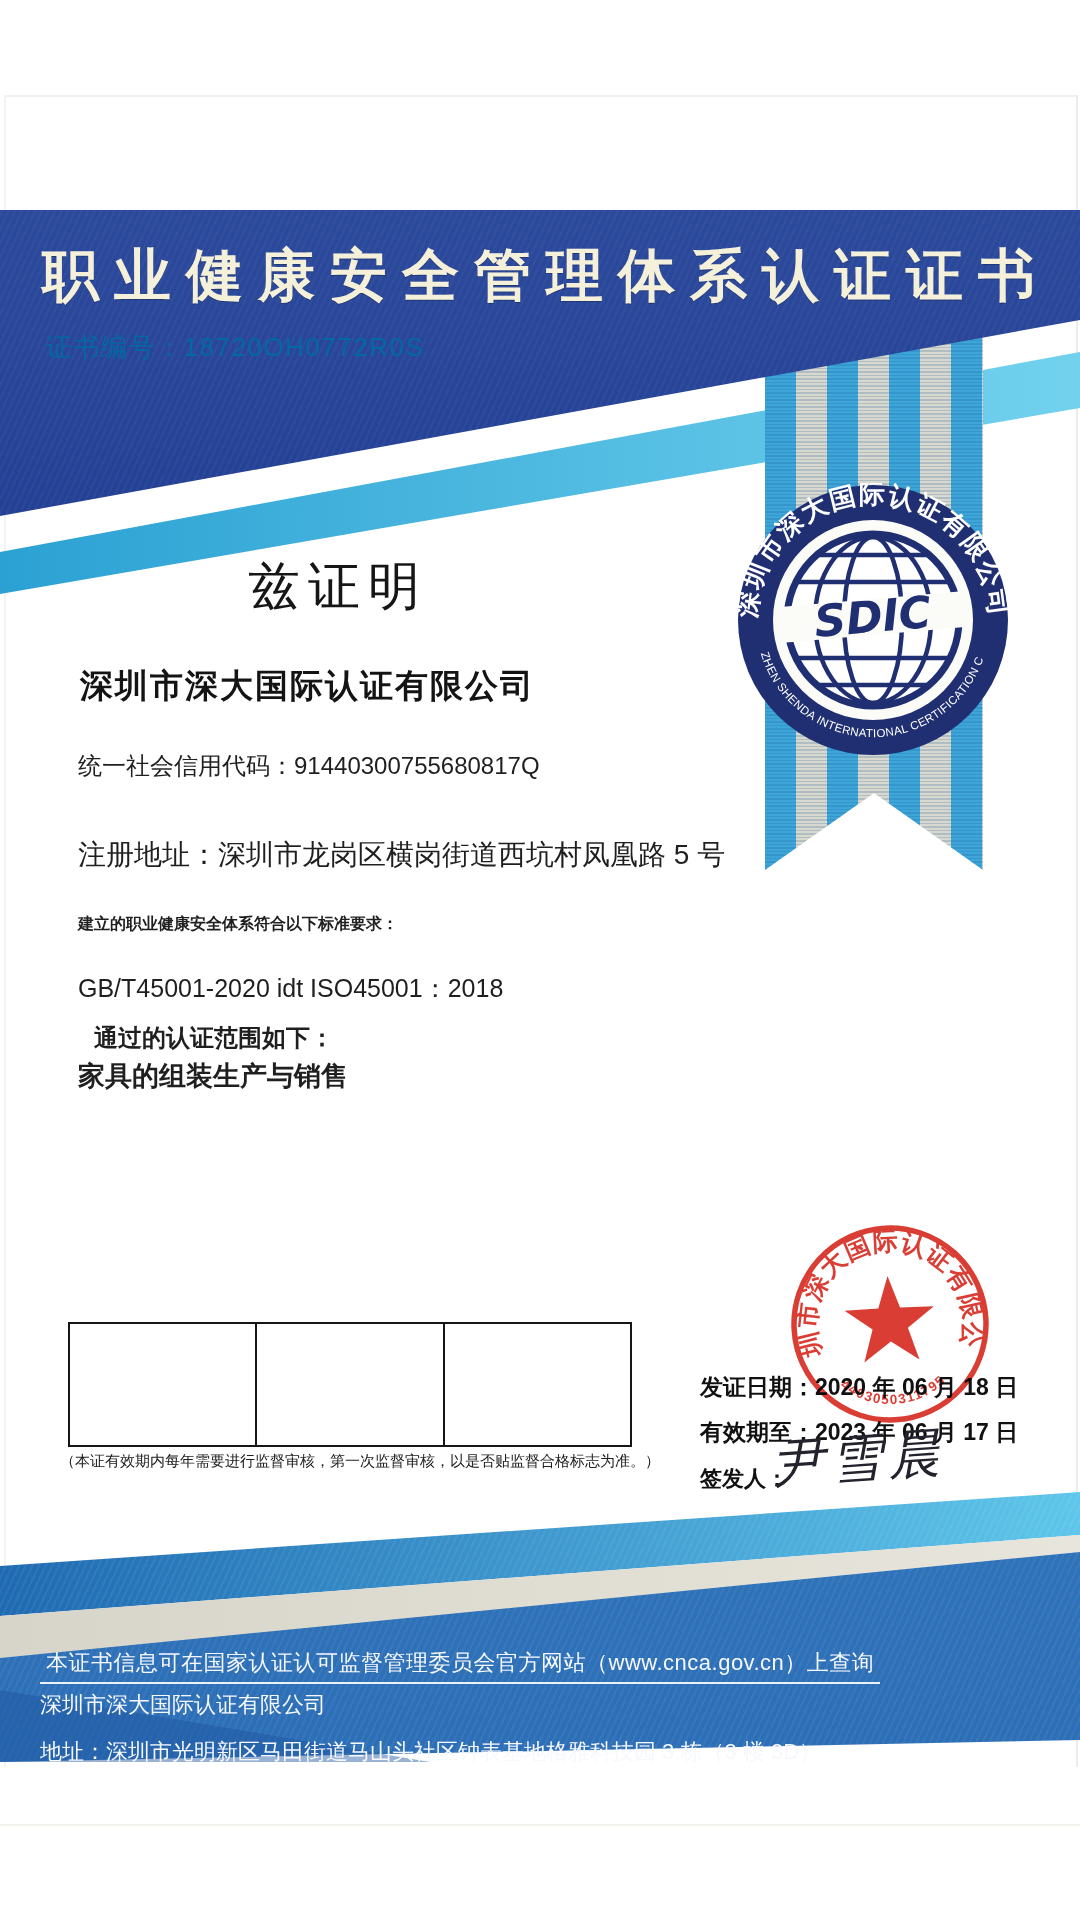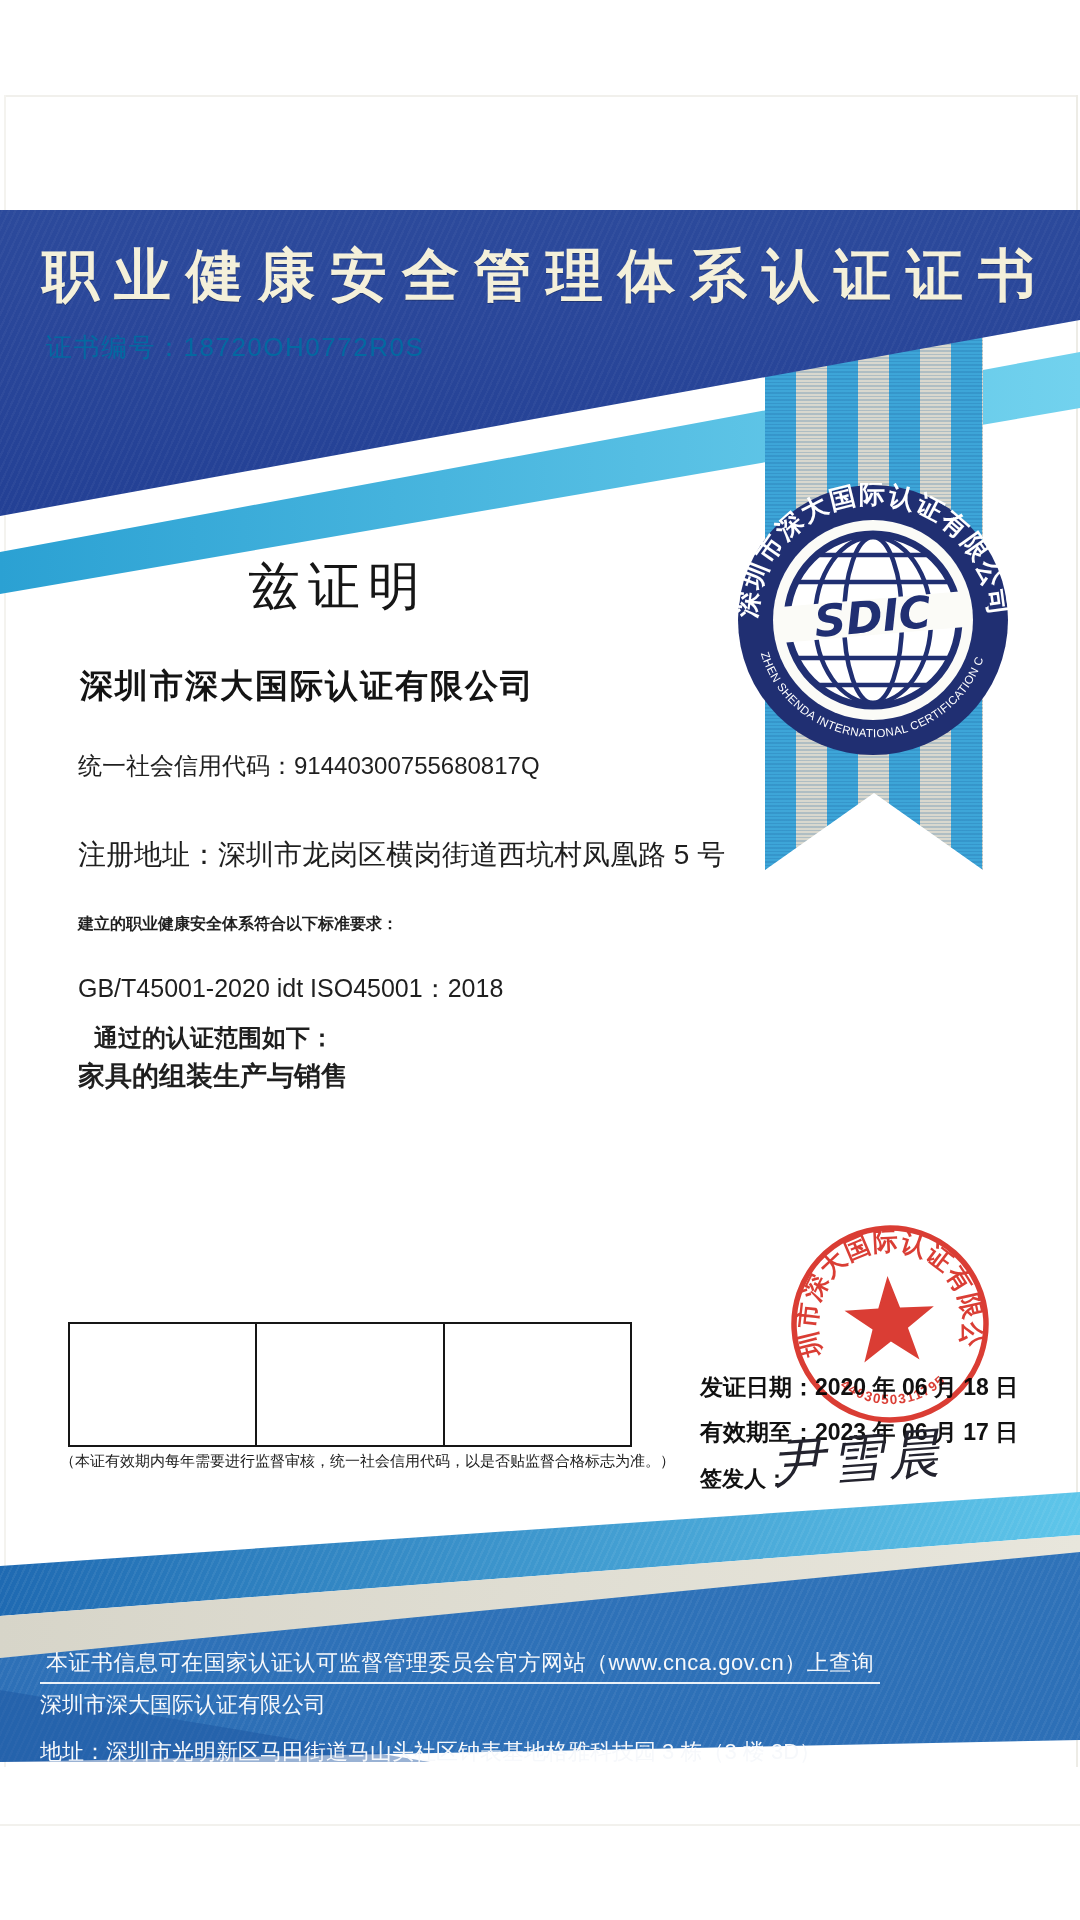--- a/index.html
+++ b/index.html
@@ -148,21 +148,21 @@
 <div class="t scope1">通过的认证范围如下：</div>
 <div class="t scope2">家具的组装生产与销售</div>
 
 <div class="audit-table">
   <div class="audit-body">
     <div class="cell"></div>
     <div class="cell"></div>
     <div class="cell"></div>
   </div>
 </div>
-<div class="audit-note">（本证有效期内每年需要进行监督审核，统一社会信用代码，以是否贴监督合格标志为准。）</div>
+<div class="audit-note">（本证有效期内每年需要进行监督审核，第一次监督审核，以是否贴监督合格标志为准。）</div>
 
 <div class="t issue-date">发证日期：2020 年 06 月 18 日</div>
 <div class="t valid-date">有效期至：2023 年 06 月 17 日</div>
 <div class="t signer">签发人：</div>
 <div class="t signature">尹雪晨</div>
 
 <div class="red-stamp">
   <svg width="204" height="204" viewBox="0 0 204 204">
     <circle cx="102" cy="102" r="96" fill="none" stroke="#d6281e" stroke-width="5.5"></circle>
     <polygon points="102,54 112.9,86 146.7,86.5 119.7,106.7 129.6,139 102,119.6 74.4,139 84.3,106.7 57.3,86.5 91.1,86" fill="#d6281e"></polygon>

